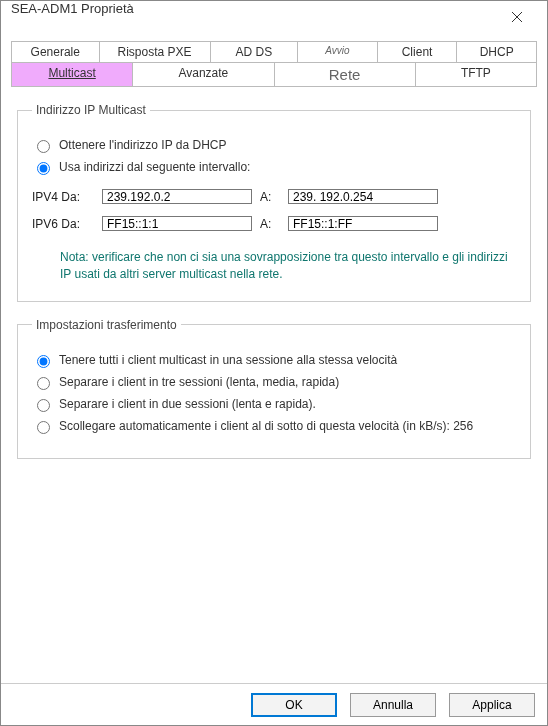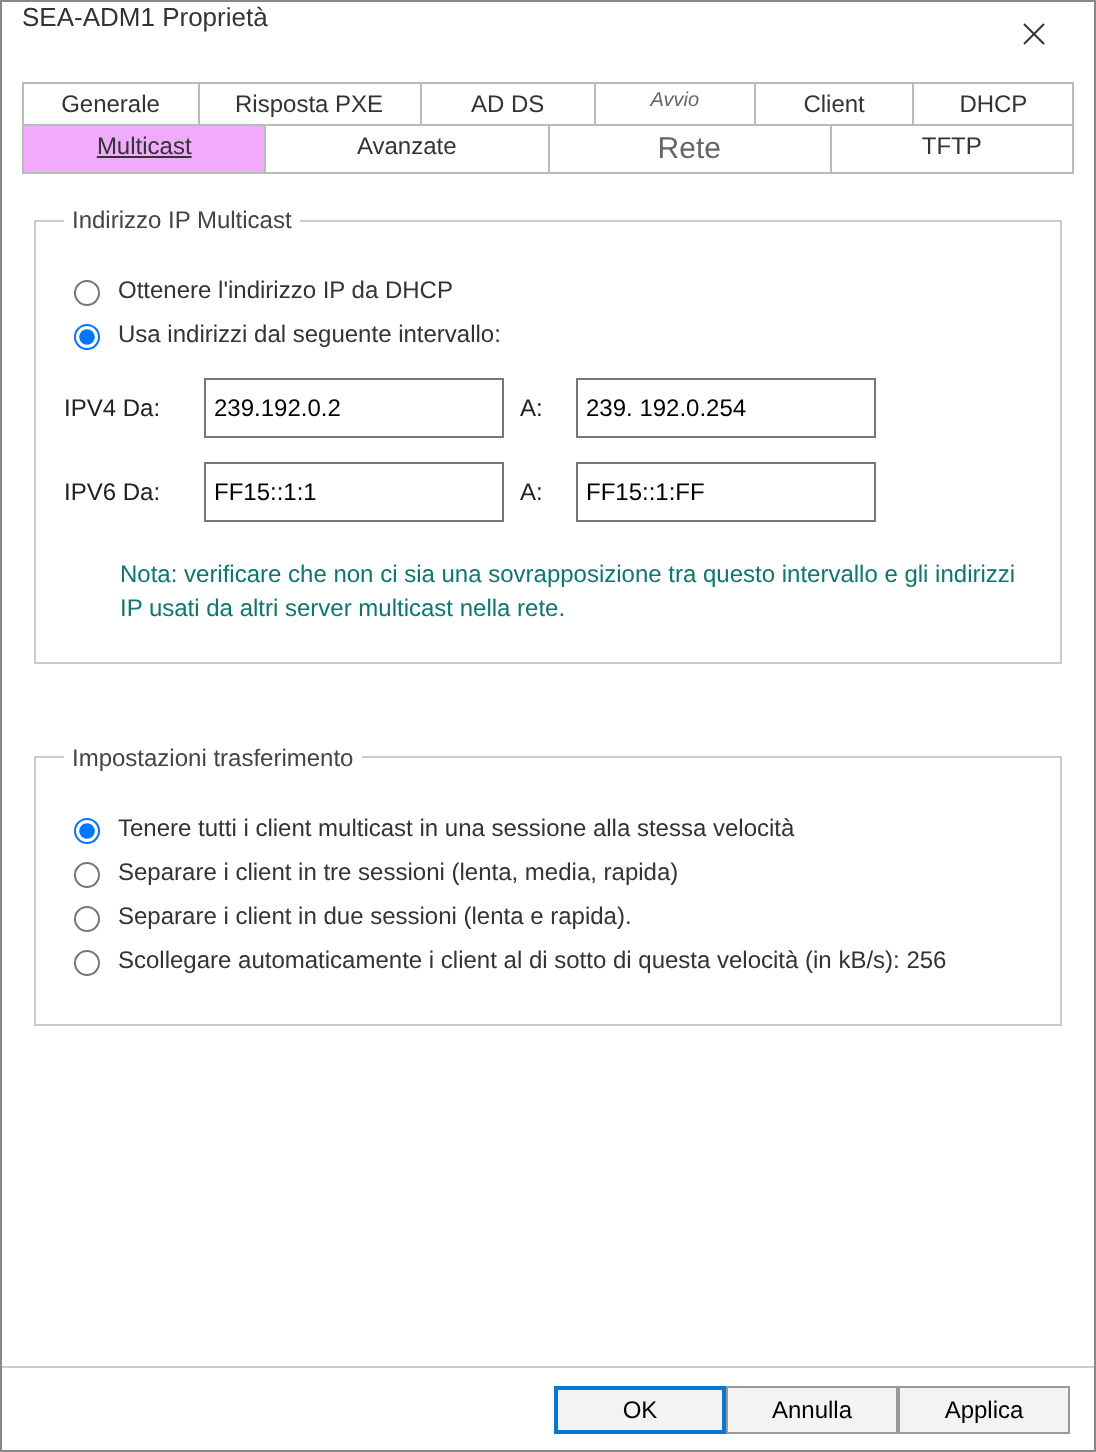--- a/index.html
+++ b/index.html
@@ -71,21 +71,21 @@
 
   .content {
     flex: 1;
     padding: 16px 16px 8px 16px;
     overflow: hidden;
   }
 
   fieldset.group {
     border: 1px solid #ccc;
     border-radius: 0;
-    margin: 0 0 40px 0;
+    margin: 0 0 16px 0;
     padding: 14px 14px 18px 14px;
     position: relative;
   }
   fieldset.group legend {
     font-size: 12px;
     color: #444;
     padding: 0 4px;
   }
 
   .radio-row {
@@ -106,39 +106,39 @@
     column-gap: 8px;
     row-gap: 12px;
     align-items: center;
     margin-top: 14px;
   }
   .field-grid .lbl {
     font-size: 12px;
     color: #222;
   }
   .field-grid input[type=text] {
-    height: 30px;
+    height: 15px;
     border: 1px solid #777;
     padding: 0 4px;
     font-size: 12px;
   }
   .note {
     font-size: 12px;
     color: #0f766e;
     margin: 18px 4px 0 28px;
     line-height: 1.4;
   }
 
   .footer {
     height: 42px;
     border-top: 1px solid #ccc;
     display: flex;
     justify-content: flex-end;
     align-items: center;
-    gap: 0;
+    gap: 13px;
     padding-right: 12px;
     background: #fff;
   }
   .footer button {
     width: 86px;
     height: 24px;
     border: 1px solid #999;
     background: #f3f3f3;
     font-size: 12px;
     cursor: pointer;

